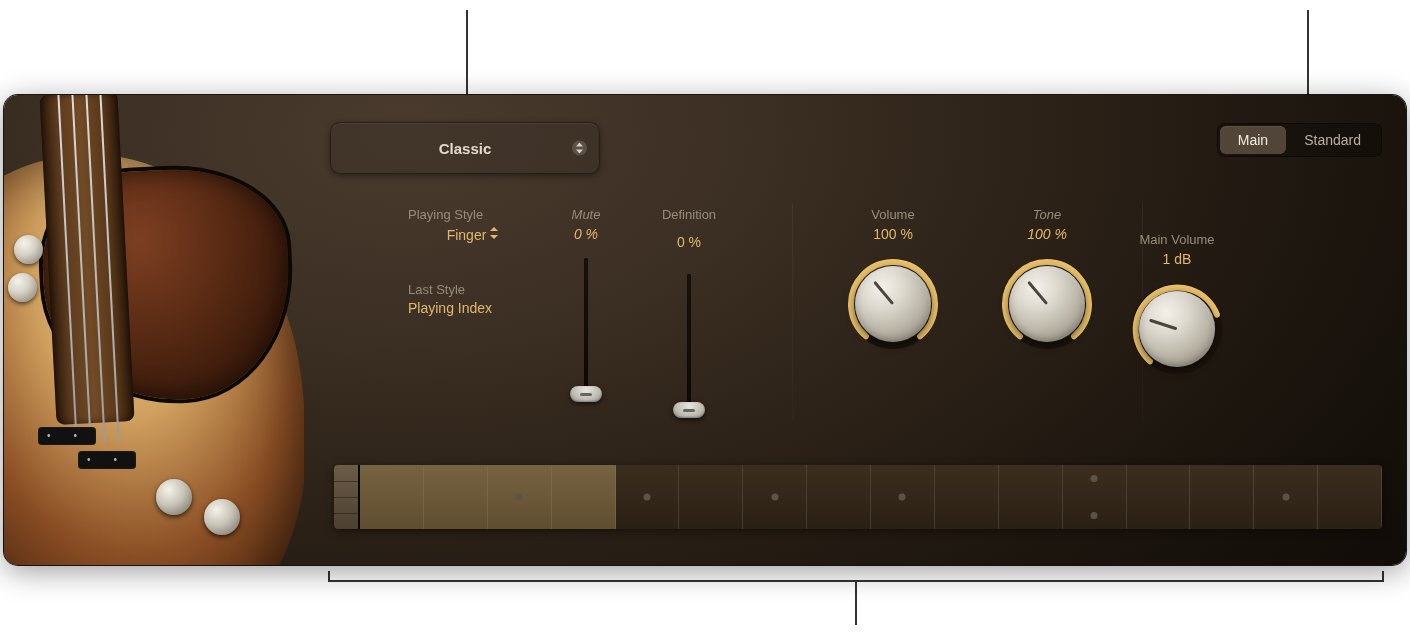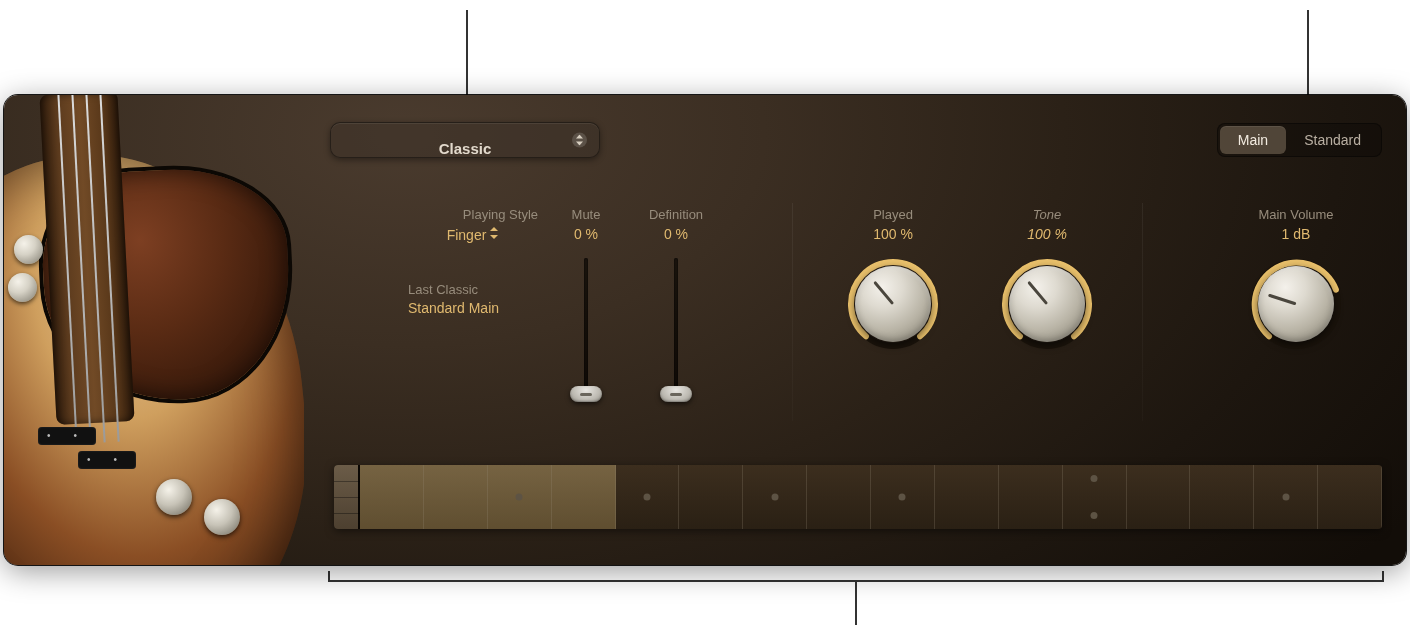--- a/index.html
+++ b/index.html
@@ -137,27 +137,27 @@
       background: radial-gradient(circle at 35% 30%, #f5f2e9, #c7c3b7 45%, #6c685c);
       box-shadow: 0 2px 5px rgba(0,0,0,0.7);
     }
 
     
     .preset {
       position: absolute;
       left: 326px;
       top: 27px;
       width: 270px;
-      height: 36px;
+      height: 52px;
       background: rgba(60,50,40,0.55);
       border-radius: 10px;
       border: 1px solid rgba(0,0,0,0.4);
       box-shadow: inset 0 1px 0 rgba(255,255,255,0.07), 0 2px 6px rgba(0,0,0,0.4);
       display: flex;
-      align-items: flex-end;
+      align-items: center;
       justify-content: center;
       color: #e2d9cc;
       font-size: 15px;
       font-weight: 600;
       position: absolute;
       cursor: pointer;
     }
     .preset .chev {
       position: absolute;
       right: 12px;
@@ -196,21 +196,21 @@
     .tab.active {
       background: rgba(95,82,68,0.8);
       color: #f2ebe0;
       box-shadow: inset 0 1px 0 rgba(255,255,255,0.08);
     }
 
     
     .ctrl-label {
       font-size: 13px;
       color: #978c7c;
-      text-align: right;
+      text-align: left;
       margin-bottom: 4px;
     }
     .ctrl-value {
       font-size: 14px;
       color: #e0b96f;
       text-align: center;
       font-weight: 500;
     }
 
     .style-block {
@@ -446,44 +446,44 @@
   </div>
 
   <div class="style-block">
     <div class="ctrl-label">Playing Style</div>
     <div class="row1">
       <span class="sel">
         <span>Finger</span>
         <span class="updown"></span>
       </span>
     </div>
-    <div class="last-label">Last Classic</div>
-    <div class="last-value">Standard Main</div>
-  </div>
-
-  <div class="slider-block" style="left:542px;">
+    <div class="last-label">Last Style</div>
+    <div class="last-value">Playing Index</div>
+  </div>
+
+  <div class="slider-block" style="left:542px;font-style:italic;">
     <div class="ctrl-label">Mute</div>
     <div class="ctrl-value">0 %</div>
     <div class="slider-track">
       <div class="slider-thumb"></div>
     </div>
   </div>
 
-  <div class="slider-block" style="left:632px;">
+  <div class="slider-block" style="left:645px;gap:8px;">
     <div class="ctrl-label">Definition</div>
     <div class="ctrl-value">0 %</div>
     <div class="slider-track">
       <div class="slider-thumb"></div>
     </div>
   </div>
 
   <div class="divider" style="left:788px;"></div>
 
   <div class="knob-block" style="left:824px;">
-    <div class="ctrl-label">Played</div>
+    <div class="ctrl-label">Volume</div>
     <div class="ctrl-value">100 %</div>
     <div class="knob-wrap">
       <svg viewBox="0 0 92 92">
         <circle cx="46" cy="46" r="42" fill="none" stroke="#1a130b" stroke-width="6"></circle>
         <path d="M 19.0 78.2 A 42 42 0 1 1 73.0 78.2" fill="none" stroke="#e9c06b" stroke-width="6" stroke-linecap="round"></path>
       </svg>
       <div class="knob-dial">
         <div class="knob-pointer" style="transform: translate(-50%,0) rotate(140deg);"></div>
       </div>
     </div>
@@ -498,21 +498,21 @@
         <path d="M 19.0 78.2 A 42 42 0 1 1 73.0 78.2" fill="none" stroke="#e9c06b" stroke-width="6" stroke-linecap="round"></path>
       </svg>
       <div class="knob-dial">
         <div class="knob-pointer" style="transform: translate(-50%,0) rotate(140deg);"></div>
       </div>
     </div>
   </div>
 
   <div class="divider" style="left:1138px;"></div>
 
-  <div class="knob-block" style="left:1227px;">
+  <div class="knob-block" style="left:1108px;margin-top:25px;">
     <div class="ctrl-label">Main Volume</div>
     <div class="ctrl-value">1 dB</div>
     <div class="knob-wrap">
       <svg viewBox="0 0 92 92">
         <circle cx="46" cy="46" r="42" fill="none" stroke="#1a130b" stroke-width="6"></circle>
         <path d="M 19.0 78.2 A 42 42 0 1 1 85.9 31.6" fill="none" stroke="#e9c06b" stroke-width="6" stroke-linecap="round"></path>
       </svg>
       <div class="knob-dial">
         <div class="knob-pointer" style="transform: translate(-50%,0) rotate(108deg);"></div>
       </div>

